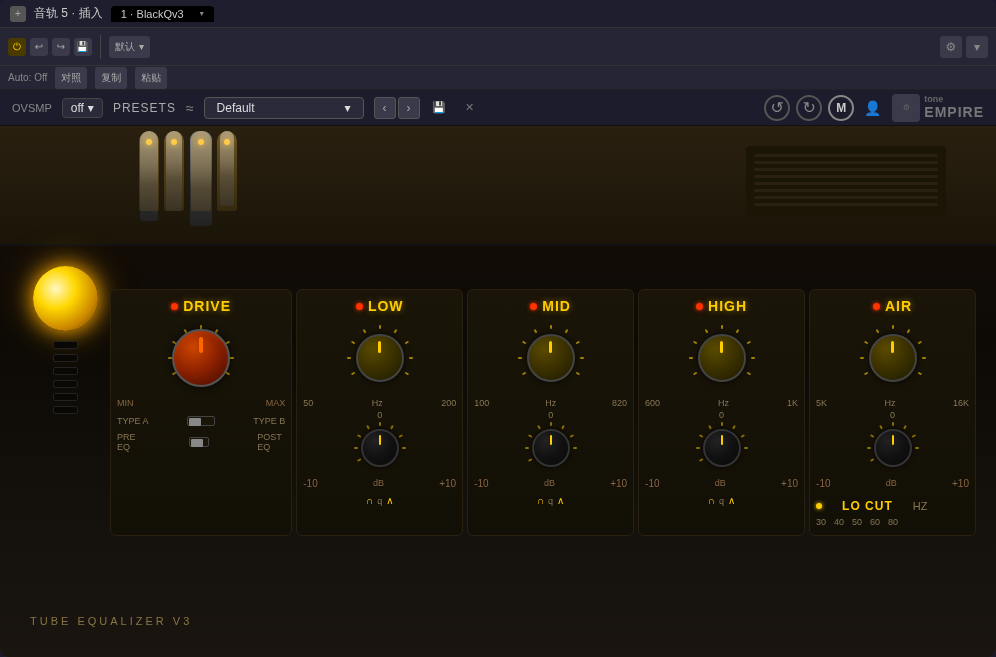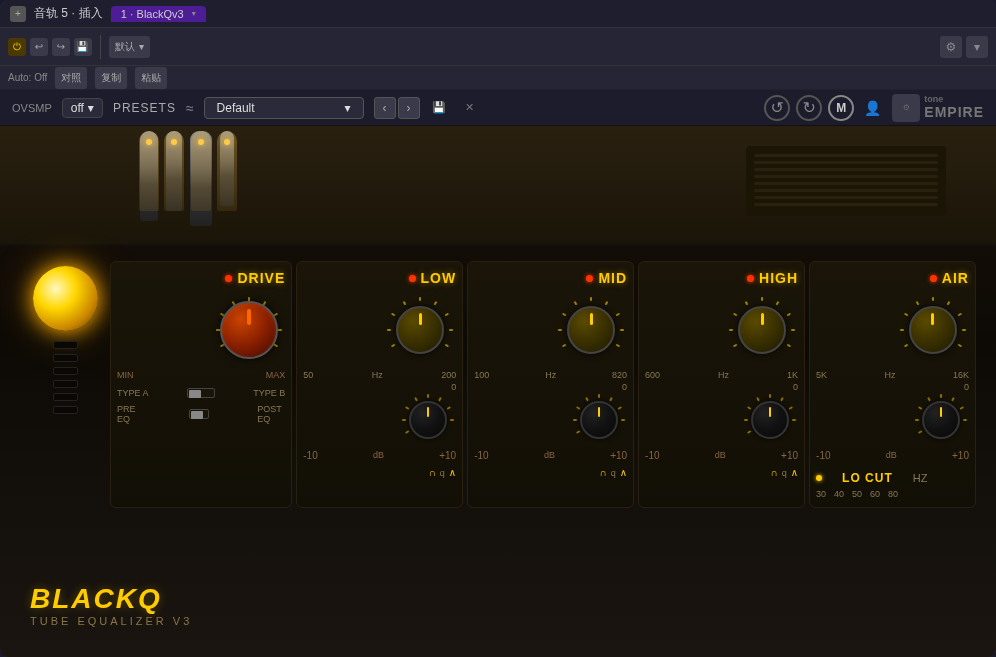--- a/index.html
+++ b/index.html
@@ -37,26 +37,26 @@
       background: #555;
       border-radius: 3px;
       display: flex; align-items: center; justify-content: center;
       font-size: 10px; color: #aaa;
     }
     .title-bar-text {
       font-size: 12px;
       color: #ccc;
     }
     .title-bar-tab {
-      background: #4c1d95;
+      background: #000000;
       border-radius: 4px 4px 0 0;
       padding: 2px 10px;
       font-size: 11px;
       color: #ccc;
-      display: flex; align-items: center; gap: 8px;
+      display: flex; align-items: center; gap: 16px;
     }
     .title-bar-tab .dot { color: #888; font-size: 8px; }
 
     
     .daw-toolbar {
       background: #252535;
       height: 38px;
       display: flex;
       align-items: center;
       padding: 0 8px;
@@ -268,23 +268,24 @@
       flex: 1;
     }
 
     .eq-panel {
       flex: 1;
       background: linear-gradient(180deg, #1a1508 0%, #120f06 100%);
       border: 1px solid #2a2010;
       border-radius: 6px;
       display: flex;
       flex-direction: column;
-      align-items: flex-end;
+      align-items: center;
       padding: 8px 6px;
       position: relative;
+      margin-top: 28px;
     }
 
     .drive-panel {
       flex: 1.1;
     }
 
     .band-header {
       display: flex;
       align-items: center;
       gap: 5px;
@@ -987,19 +988,18 @@
               <span class="freq-label">80</span>
             </div>
           </div>
         </div>
 
       </div>
 
     </div>
 
     <div class="blackq-logo">
-      <div class="blackq-name">BLACKQ</div>
       <div class="blackq-subtitle">TUBE EQUALIZER V3</div>
     </div>
 
   </div>
 
 </div>
 
 </body></html>

